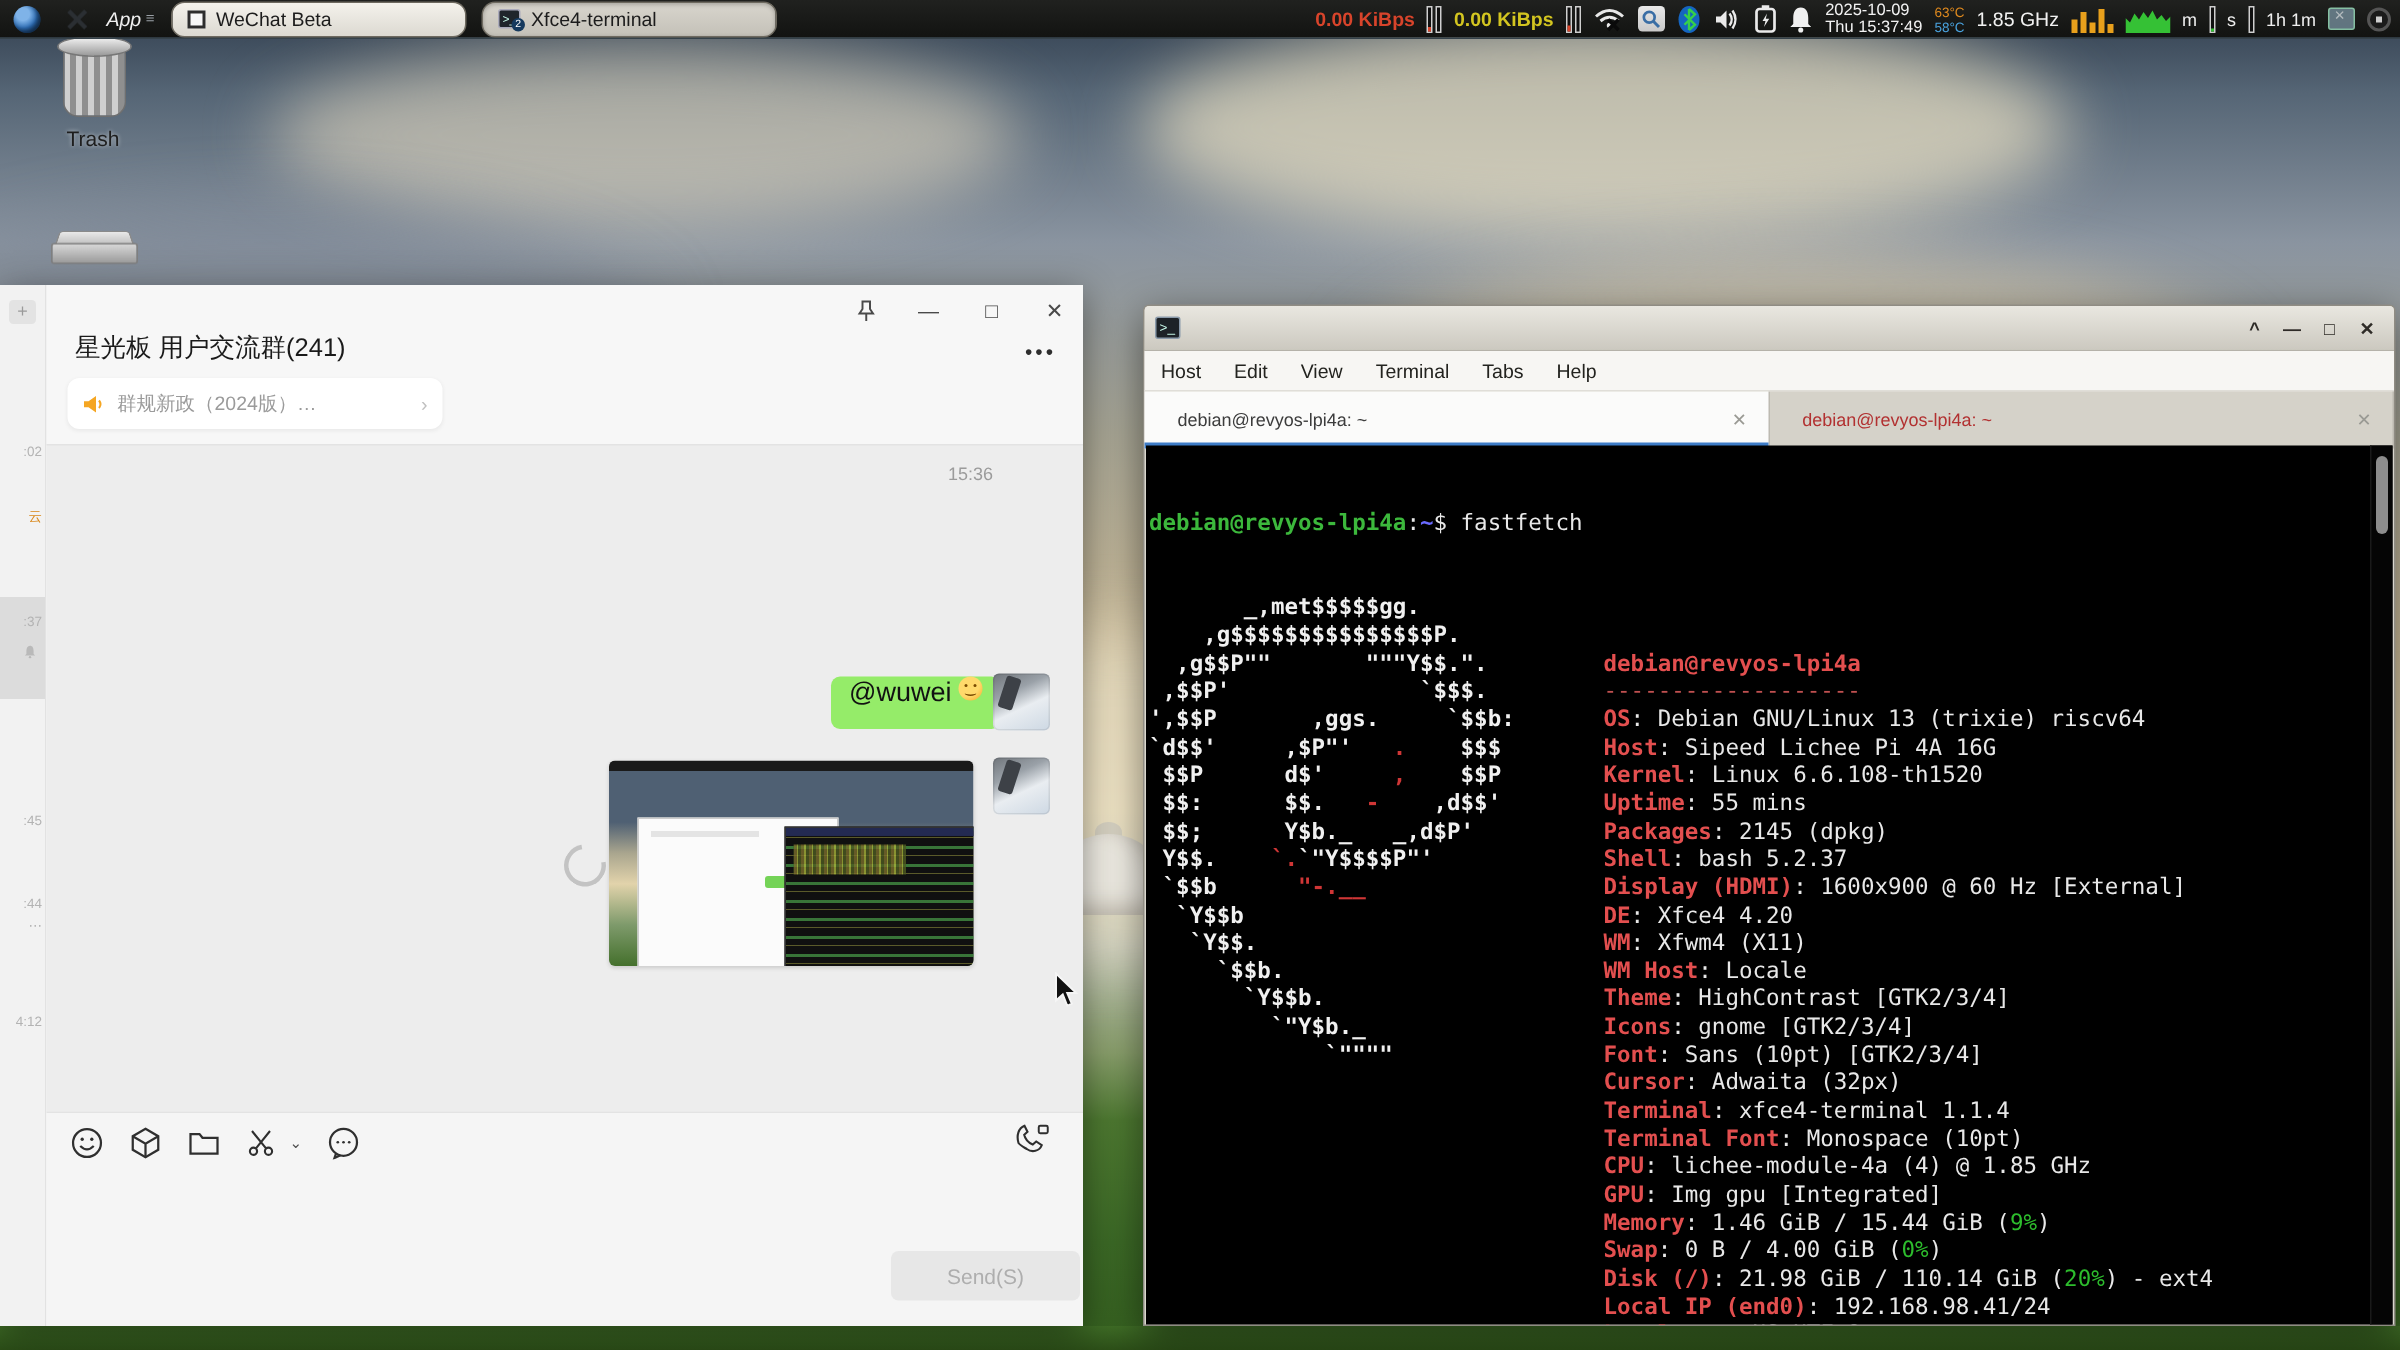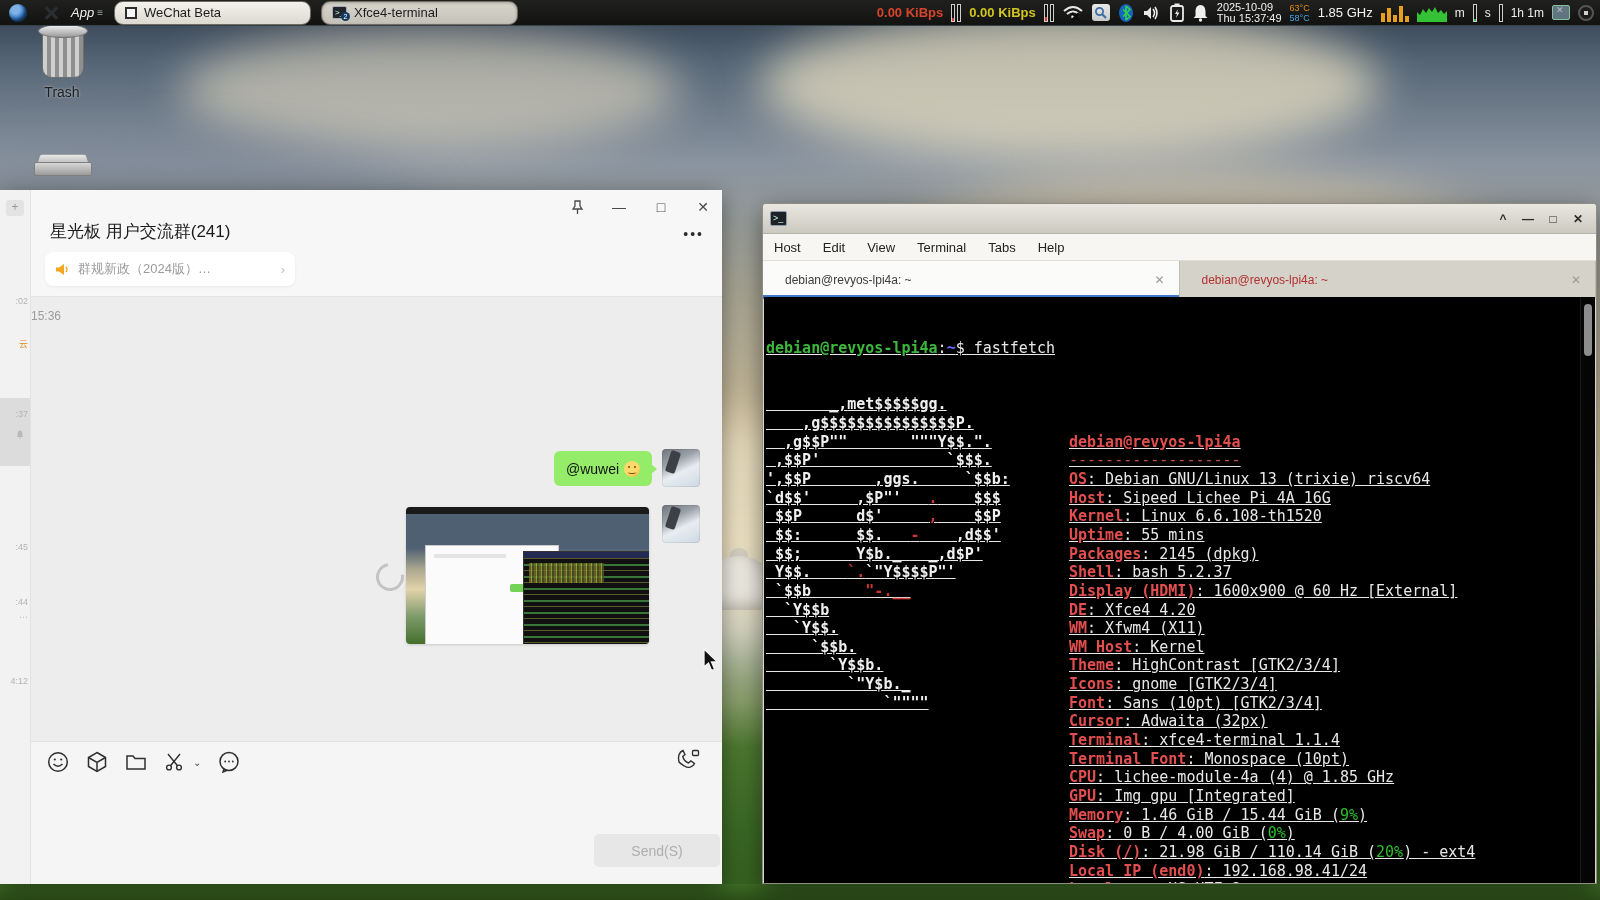--- a/index.html
+++ b/index.html
@@ -91,26 +91,26 @@
   .wc-main{position:absolute;left:31px;top:0;right:0;bottom:0;background:#f7f7f7;}
   .wc-title{position:absolute;left:19px;top:30px;font-size:17px;color:#1a1a1a;}
   .wc-ctrls{position:absolute;right:10px;top:8px;display:flex;gap:24px;color:#4a4a4a;}
   .wc-ctrls .b{width:18px;height:18px;display:flex;align-items:center;justify-content:center;font-size:14px;cursor:default;}
   .wc-more{position:absolute;right:18px;top:36px;color:#2e2e2e;font-size:14px;letter-spacing:2px;cursor:default;}
   .wc-ann{position:absolute;left:14px;top:62px;width:250px;height:34px;background:#ffffff;border-radius:8px;
     box-shadow:0 1px 3px rgba(0,0,0,.06);display:flex;align-items:center;padding:0 10px;box-sizing:border-box;gap:8px;}
   .wc-ann .txt{color:#9b9b9b;font-size:13px;flex:1;white-space:nowrap;overflow:hidden;}
   .wc-ann .chev{color:#c0c0c0;font-size:13px;}
   .wc-chat{position:absolute;left:0;top:106px;right:0;height:445px;background:#ededed;border-top:1px solid #e3e3e3;}
-  .wc-time{position:absolute;left:0;right:60px;top:12px;text-align:left;color:#9b9b9b;font-size:12px;}
+  .wc-time{position:absolute;left:0;right:60px;top:12px;text-align:right;color:#9b9b9b;font-size:12px;}
   .avatar{position:absolute;width:38px;height:38px;border-radius:4px;
     background:linear-gradient(155deg,#70757b 0%,#9aa1a8 32%,#e9edf1 58%,#cdd8e3 100%);box-shadow:inset 0 0 0 1px rgba(0,0,0,.08);}
   .avatar:before{content:"";position:absolute;left:6px;top:2px;width:10px;height:22px;background:#3d4147;transform:rotate(18deg);border-radius:2px;}
   .bubble{position:absolute;left:523px;top:154px;height:35px;background:#95ec69;border-radius:6px;
-    display:flex;align-items:center;padding:0 12px;font-size:14px;color:#121212;gap:5px;}
+    display:flex;align-items:flex-start;padding:0 12px;font-size:18px;color:#121212;gap:5px;}
   .bubble:after{content:"";position:absolute;right:-5px;top:13px;width:0;height:0;
     border-top:5px solid transparent;border-bottom:5px solid transparent;border-left:6px solid #95ec69;}
   .emojidot{width:16px;height:16px;border-radius:50%;
     background:radial-gradient(circle at 35% 30%,#ffd96b 0 55%,#f5a623 100%);position:relative;}
   .emojidot:before{content:"";position:absolute;left:4px;top:5px;width:2px;height:2px;background:#7a4b00;box-shadow:6px 0 0 #7a4b00;border-radius:50%;}
   .emojidot:after{content:"";position:absolute;left:4px;top:9px;width:8px;height:3px;border-bottom:1.5px solid #7a4b00;border-radius:50%;}
   .imgmsg{position:absolute;left:375px;top:210px;width:243px;height:137px;border-radius:4px;overflow:hidden;
     background:linear-gradient(180deg,#57born 0,#fff 0);box-shadow:0 1px 3px rgba(0,0,0,.15);}
   .imgmsg .isky{position:absolute;inset:0;background:linear-gradient(180deg,#1a1a1a 0 5%,#4f6073 5% 30%,#a9a58e 45%,#e2d3ab 60%,#7e9a6b 80%,#44702c 100%);}
   .imgmsg .iwl{position:absolute;left:8%;top:28%;width:54%;height:72%;background:#fbfbfb;border:1px solid #ccc;}
@@ -150,21 +150,21 @@
   .t-tab{width:50%;display:flex;align-items:center;position:relative;font-size:12px;color:#3c3c3c;
     border-right:1px solid #bdbab1;box-sizing:border-box;cursor:default;}
   .t-tab .lab{margin-left:22px;flex:1;white-space:nowrap;overflow:hidden;}
   .t-tab .x{margin-right:14px;color:#9a9a94;font-size:12px;}
   .t-tab.active{background:#fbfbfa;}
   .t-tab.active:after{content:"";position:absolute;left:0;right:0;bottom:0;height:4px;background:#3e7cc7;}
   .t-tab.alert .lab{color:#b23131;}
   .t-content{position:absolute;left:1px;right:1px;top:93px;bottom:0;background:#000;display:flex;}
   .t-text{flex:1;padding:5px 0 0 2px;font-family:"DejaVu Sans Mono","Liberation Mono",monospace;
     font-size:15px;line-height:18.65px;color:#e8e8e8;overflow:hidden;white-space:pre;}
-  .t-text pre{margin:0;font:inherit;text-decoration:underline;}
+  .t-text pre{margin:0;font:inherit;}
   .fetchwrap{position:relative;min-height:523px;}
   .artcol{position:absolute;left:0;top:0;}
   .infocol{position:absolute;left:303px;top:0;}
   .c-u{color:#3cb83c;font-weight:bold;}
   .c-b{color:#6a6aff;font-weight:bold;}
   .c-v{color:#e8e8e8;}
   .c-k{color:#e34f4f;font-weight:bold;}
   .c-s{color:#c05050;}
   .c-g{color:#2dbd2d;}
   .c-a{color:#f0f0f0;font-weight:bold;}
@@ -480,21 +480,21 @@
 <span class="c-s">-------------------</span>
 <span class="c-k">OS</span><span class="c-v">: Debian GNU/Linux 13 (trixie) riscv64</span>
 <span class="c-k">Host</span><span class="c-v">: Sipeed Lichee Pi 4A 16G</span>
 <span class="c-k">Kernel</span><span class="c-v">: Linux 6.6.108-th1520</span>
 <span class="c-k">Uptime</span><span class="c-v">: 55 mins</span>
 <span class="c-k">Packages</span><span class="c-v">: 2145 (dpkg)</span>
 <span class="c-k">Shell</span><span class="c-v">: bash 5.2.37</span>
 <span class="c-k">Display (HDMI)</span><span class="c-v">: 1600x900 @ 60 Hz [External]</span>
 <span class="c-k">DE</span><span class="c-v">: Xfce4 4.20</span>
 <span class="c-k">WM</span><span class="c-v">: Xfwm4 (X11)</span>
-<span class="c-k">WM Host</span><span class="c-v">: Kernel</span>
+<span class="c-k">WM Host</span><span class="c-v">: Locale</span>
 <span class="c-k">Theme</span><span class="c-v">: HighContrast [GTK2/3/4]</span>
 <span class="c-k">Icons</span><span class="c-v">: gnome [GTK2/3/4]</span>
 <span class="c-k">Font</span><span class="c-v">: Sans (10pt) [GTK2/3/4]</span>
 <span class="c-k">Cursor</span><span class="c-v">: Adwaita (32px)</span>
 <span class="c-k">Terminal</span><span class="c-v">: xfce4-terminal 1.1.4</span>
 <span class="c-k">Terminal Font</span><span class="c-v">: Monospace (10pt)</span>
 <span class="c-k">CPU</span><span class="c-v">: lichee-module-4a (4) @ 1.85 GHz</span>
 <span class="c-k">GPU</span><span class="c-v">: Img gpu [Integrated]</span>
 <span class="c-k">Memory</span><span class="c-v">: 1.46 GiB / 15.44 GiB (</span><span class="c-g">9%</span><span class="c-v">)</span>
 <span class="c-k">Swap</span><span class="c-v">: 0 B / 4.00 GiB (</span><span class="c-g">0%</span><span class="c-v">)</span>

